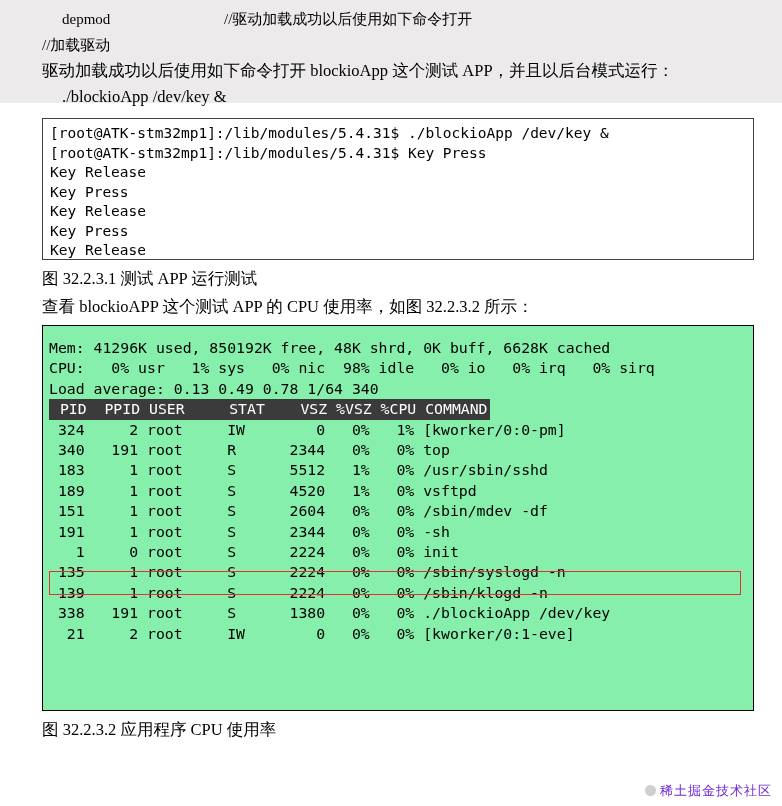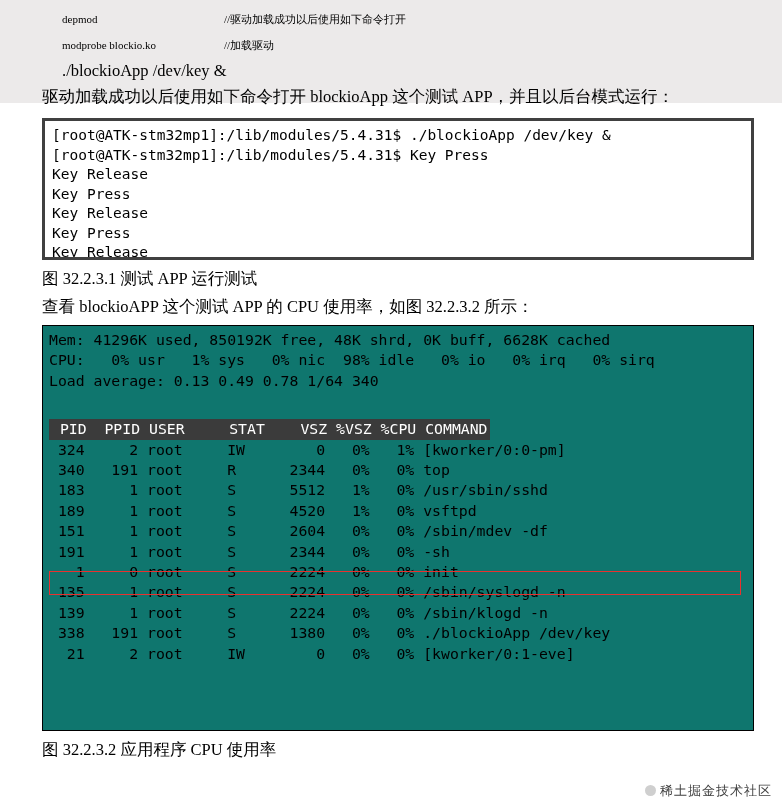--- a/index.html
+++ b/index.html
@@ -33,73 +33,72 @@
     background: #eceaea;
   }
   .cmd-rows {
     position: relative;
     padding-top: 6px;
   }
   .cmd-row {
     display: flex;
     align-items: baseline;
     font-family: "Liberation Serif", serif;
-    font-size: 11px;
+    font-size: 15px;
     line-height: 26px;
   }
   .cmd-left {
     width: 182px;
     padding-left: 20px;
     box-sizing: border-box;
   }
   .cmd-right { }
 
   .para {
     font-size: 16.5px;
     line-height: 26px;
     text-align: justify;
   }
   .indent { text-indent: 33px; }
 
   
   .term {
-    border: 3px solid #404040;
+    border: 1px solid #404040;
     background: #fff;
     font-family: "DejaVu Sans Mono", monospace;
     font-size: 14.5px;
     line-height: 19.5px;
     padding: 5px 7px;
     box-sizing: border-box;
     white-space: pre;
     overflow: hidden;
   }
   .caption {
     font-size: 16.5px;
     line-height: 26px;
     margin: 6px 0 2px 0;
   }
 
   
   .top-box {
     border: 1px solid #000;
-    background: #0f766e;
+    background: #86efac;
     font-family: "DejaVu Sans Mono", monospace;
     font-size: 14.8px;
     line-height: 20.4px;
-    padding: 4px 6px 5px 6px;
+    padding: 12px 6px 5px 6px;
     box-sizing: border-box;
     position: relative;
     white-space: pre;
   }
   .hdr-row {
     background: #3b3b3b;
     color: #ffffff;
     display: inline-block;
     padding: 0 2px;
-    margin-top: 28px;
   }
   .proc-line { display: block; }
 
   
   .redbox {
     position: absolute;
     border: 1.6px solid #e8312f;
     box-sizing: border-box;
     pointer-events: none;
   }
@@ -108,21 +107,21 @@
     padding: 0 3px;
     display: inline-block;
     line-height: 22px;
   }
 
   .watermark {
     position: absolute;
     right: 10px;
     bottom: 6px;
     font-size: 13px;
-    color: #404040;
+    color: #6d28d9;
     font-family: "Liberation Sans", sans-serif;
     letter-spacing: 1px;
   }
   .wm-dot {
     display: inline-block;
     width: 11px;
     height: 11px;
     border-radius: 50%;
     background: #cfcfcf;
     margin-right: 4px;
@@ -136,27 +135,26 @@
 
   <div class="grey-block"></div>
 
   <div style="position:relative;">
     <div class="cmd-rows">
       <div class="cmd-row">
         <span class="cmd-left">depmod</span>
         <span class="cmd-right">//驱动加载成功以后使用如下命令打开</span>
       </div>
       <div class="cmd-row">
-        <span class="cmd-left">modprobe blockio.ko</span>
         <span class="cmd-right">//加载驱动</span>
       </div>
     </div>
 
+    <div class="para" style="padding-left:0;">驱动加载成功以后使用如下命令打开 blockioApp 这个测试 APP，并且以后台模式运行：</div>
     <div class="para" style="padding-left:20px;">./blockioApp /dev/key &amp;</div>
-    <div class="para" style="padding-left:0;">驱动加载成功以后使用如下命令打开 blockioApp 这个测试 APP，并且以后台模式运行：</div>
   </div>
 
   <div class="term" style="margin-top:8px; height:142px;"><span>[root@ATK-stm32mp1]:/lib/modules/5.4.31$ ./blockioApp /dev/key &amp;</span>
 <span>[root@ATK-stm32mp1]:/lib/modules/5.4.31$ Key Press</span>
 <span>Key Release</span>
 <span>Key Press</span>
 <span>Key Release</span>
 <span>Key Press</span>
 <span>Key Release</span></div>
 

